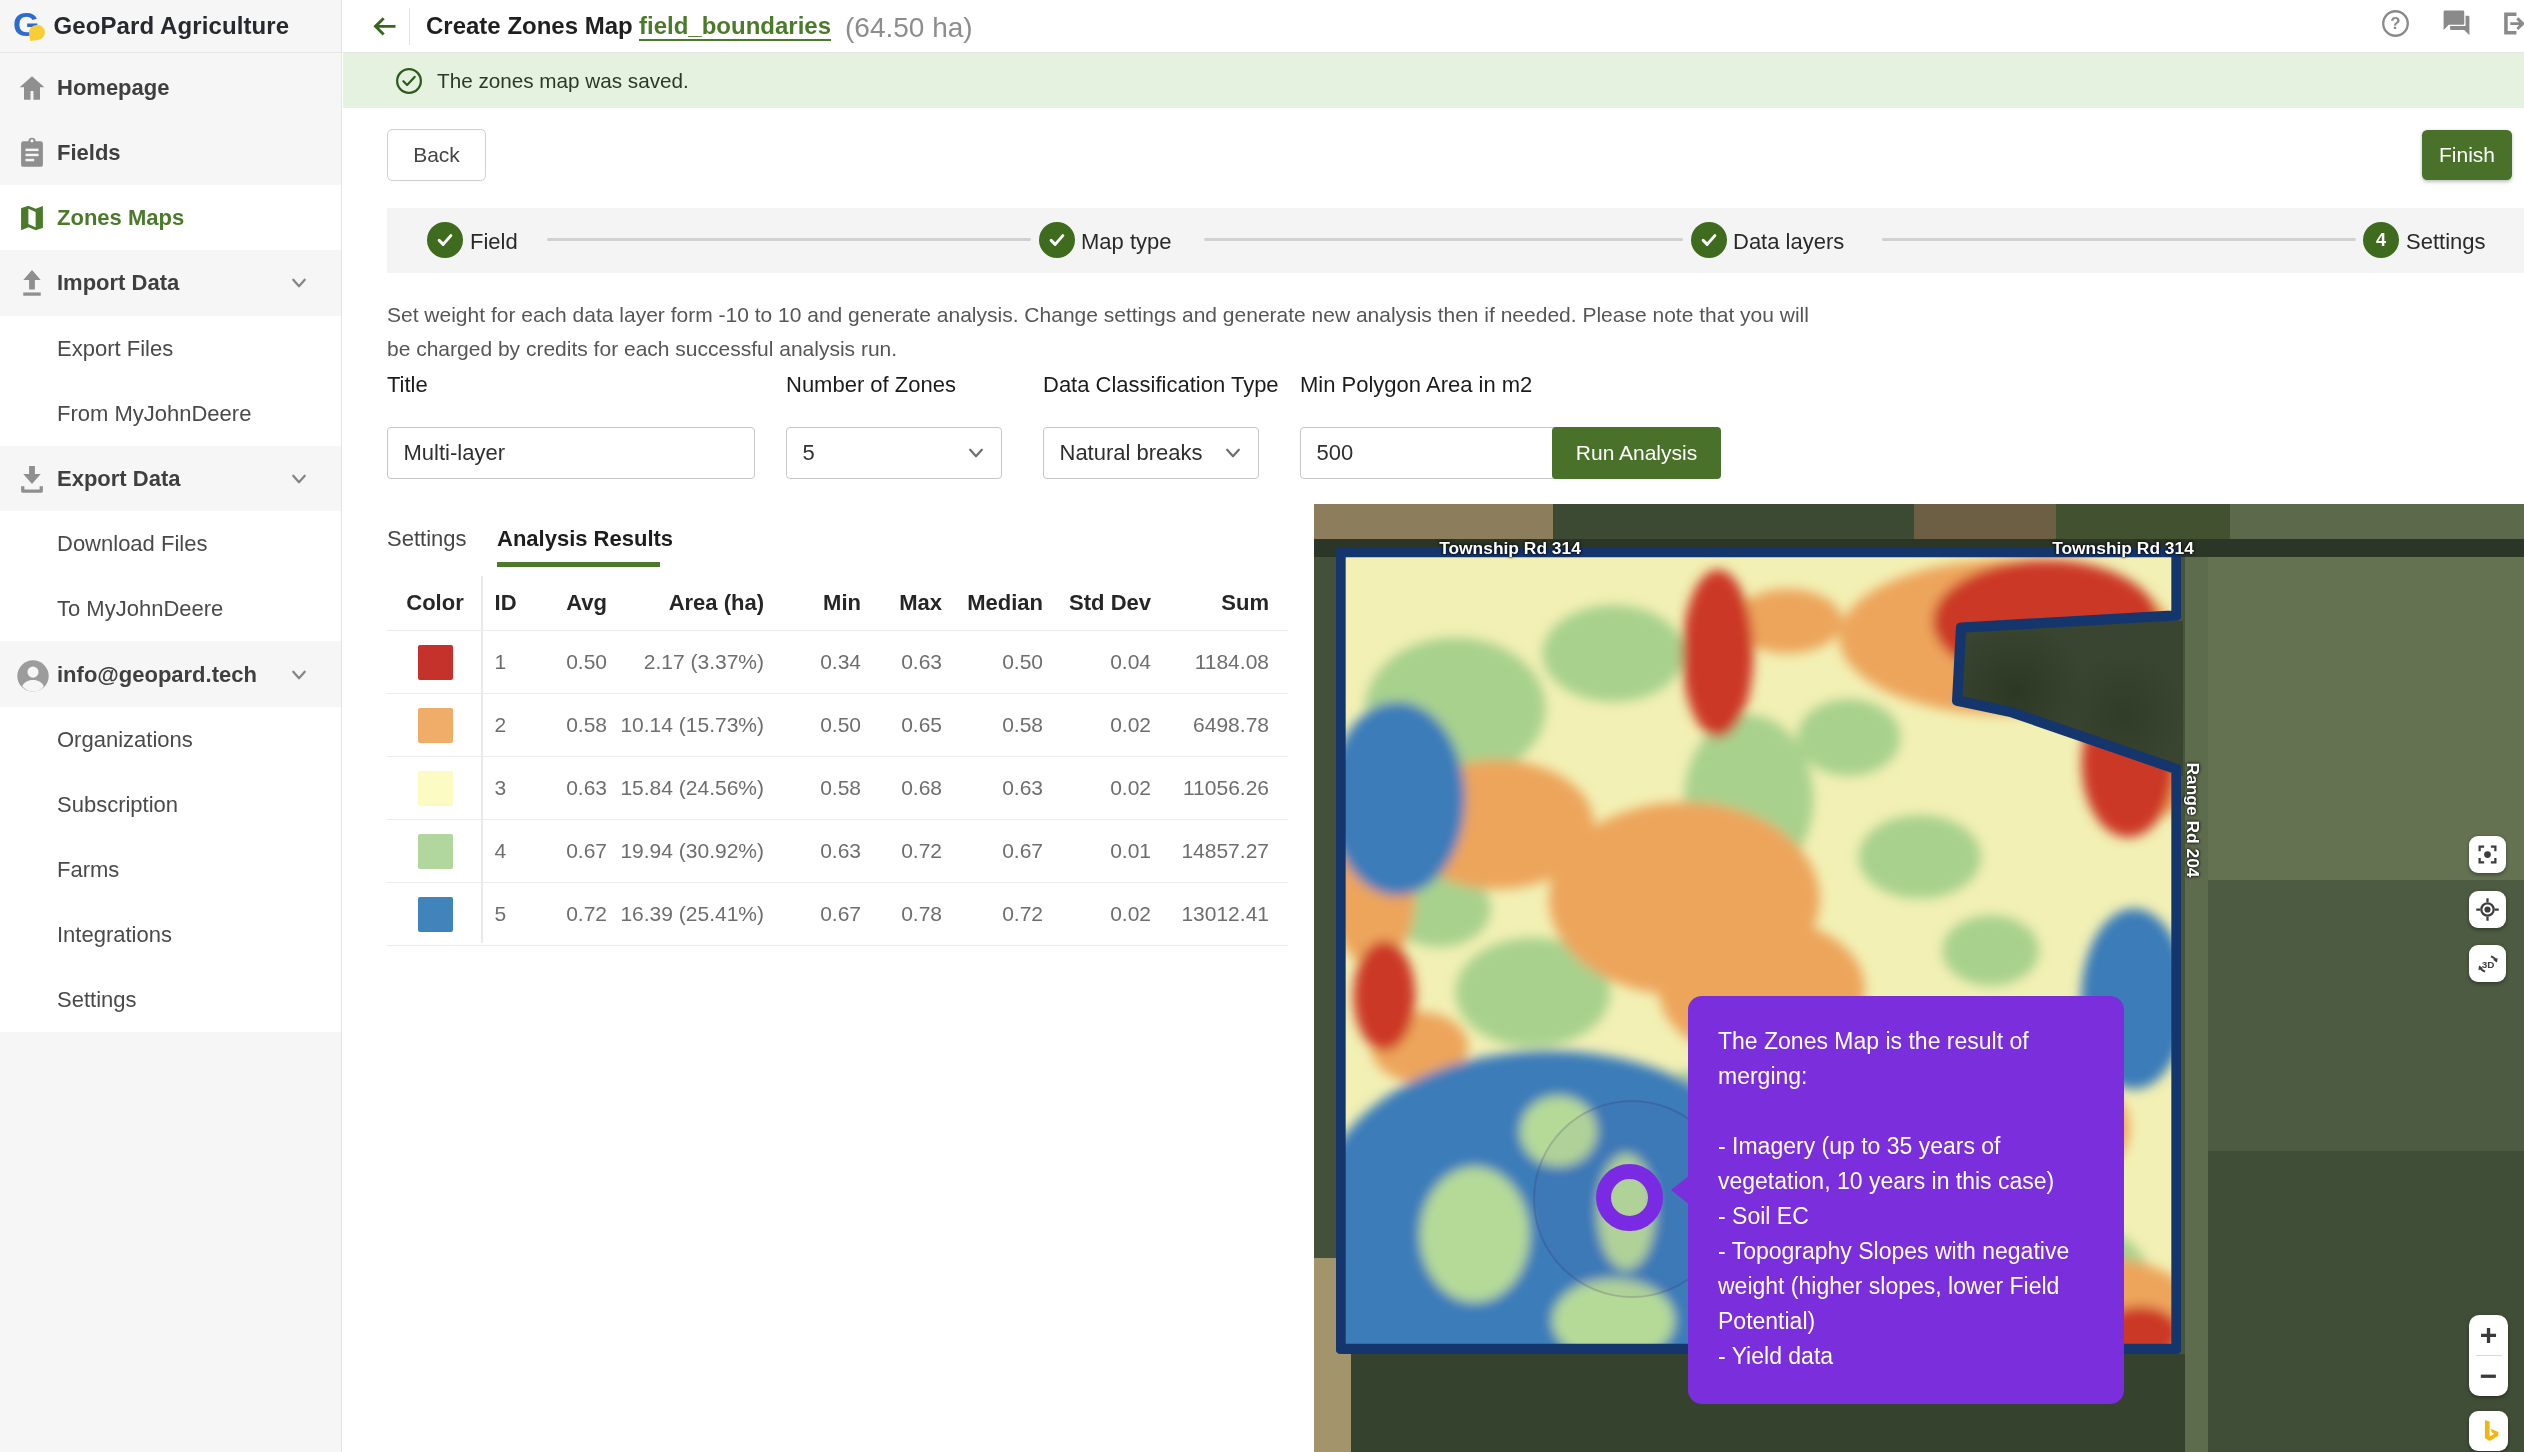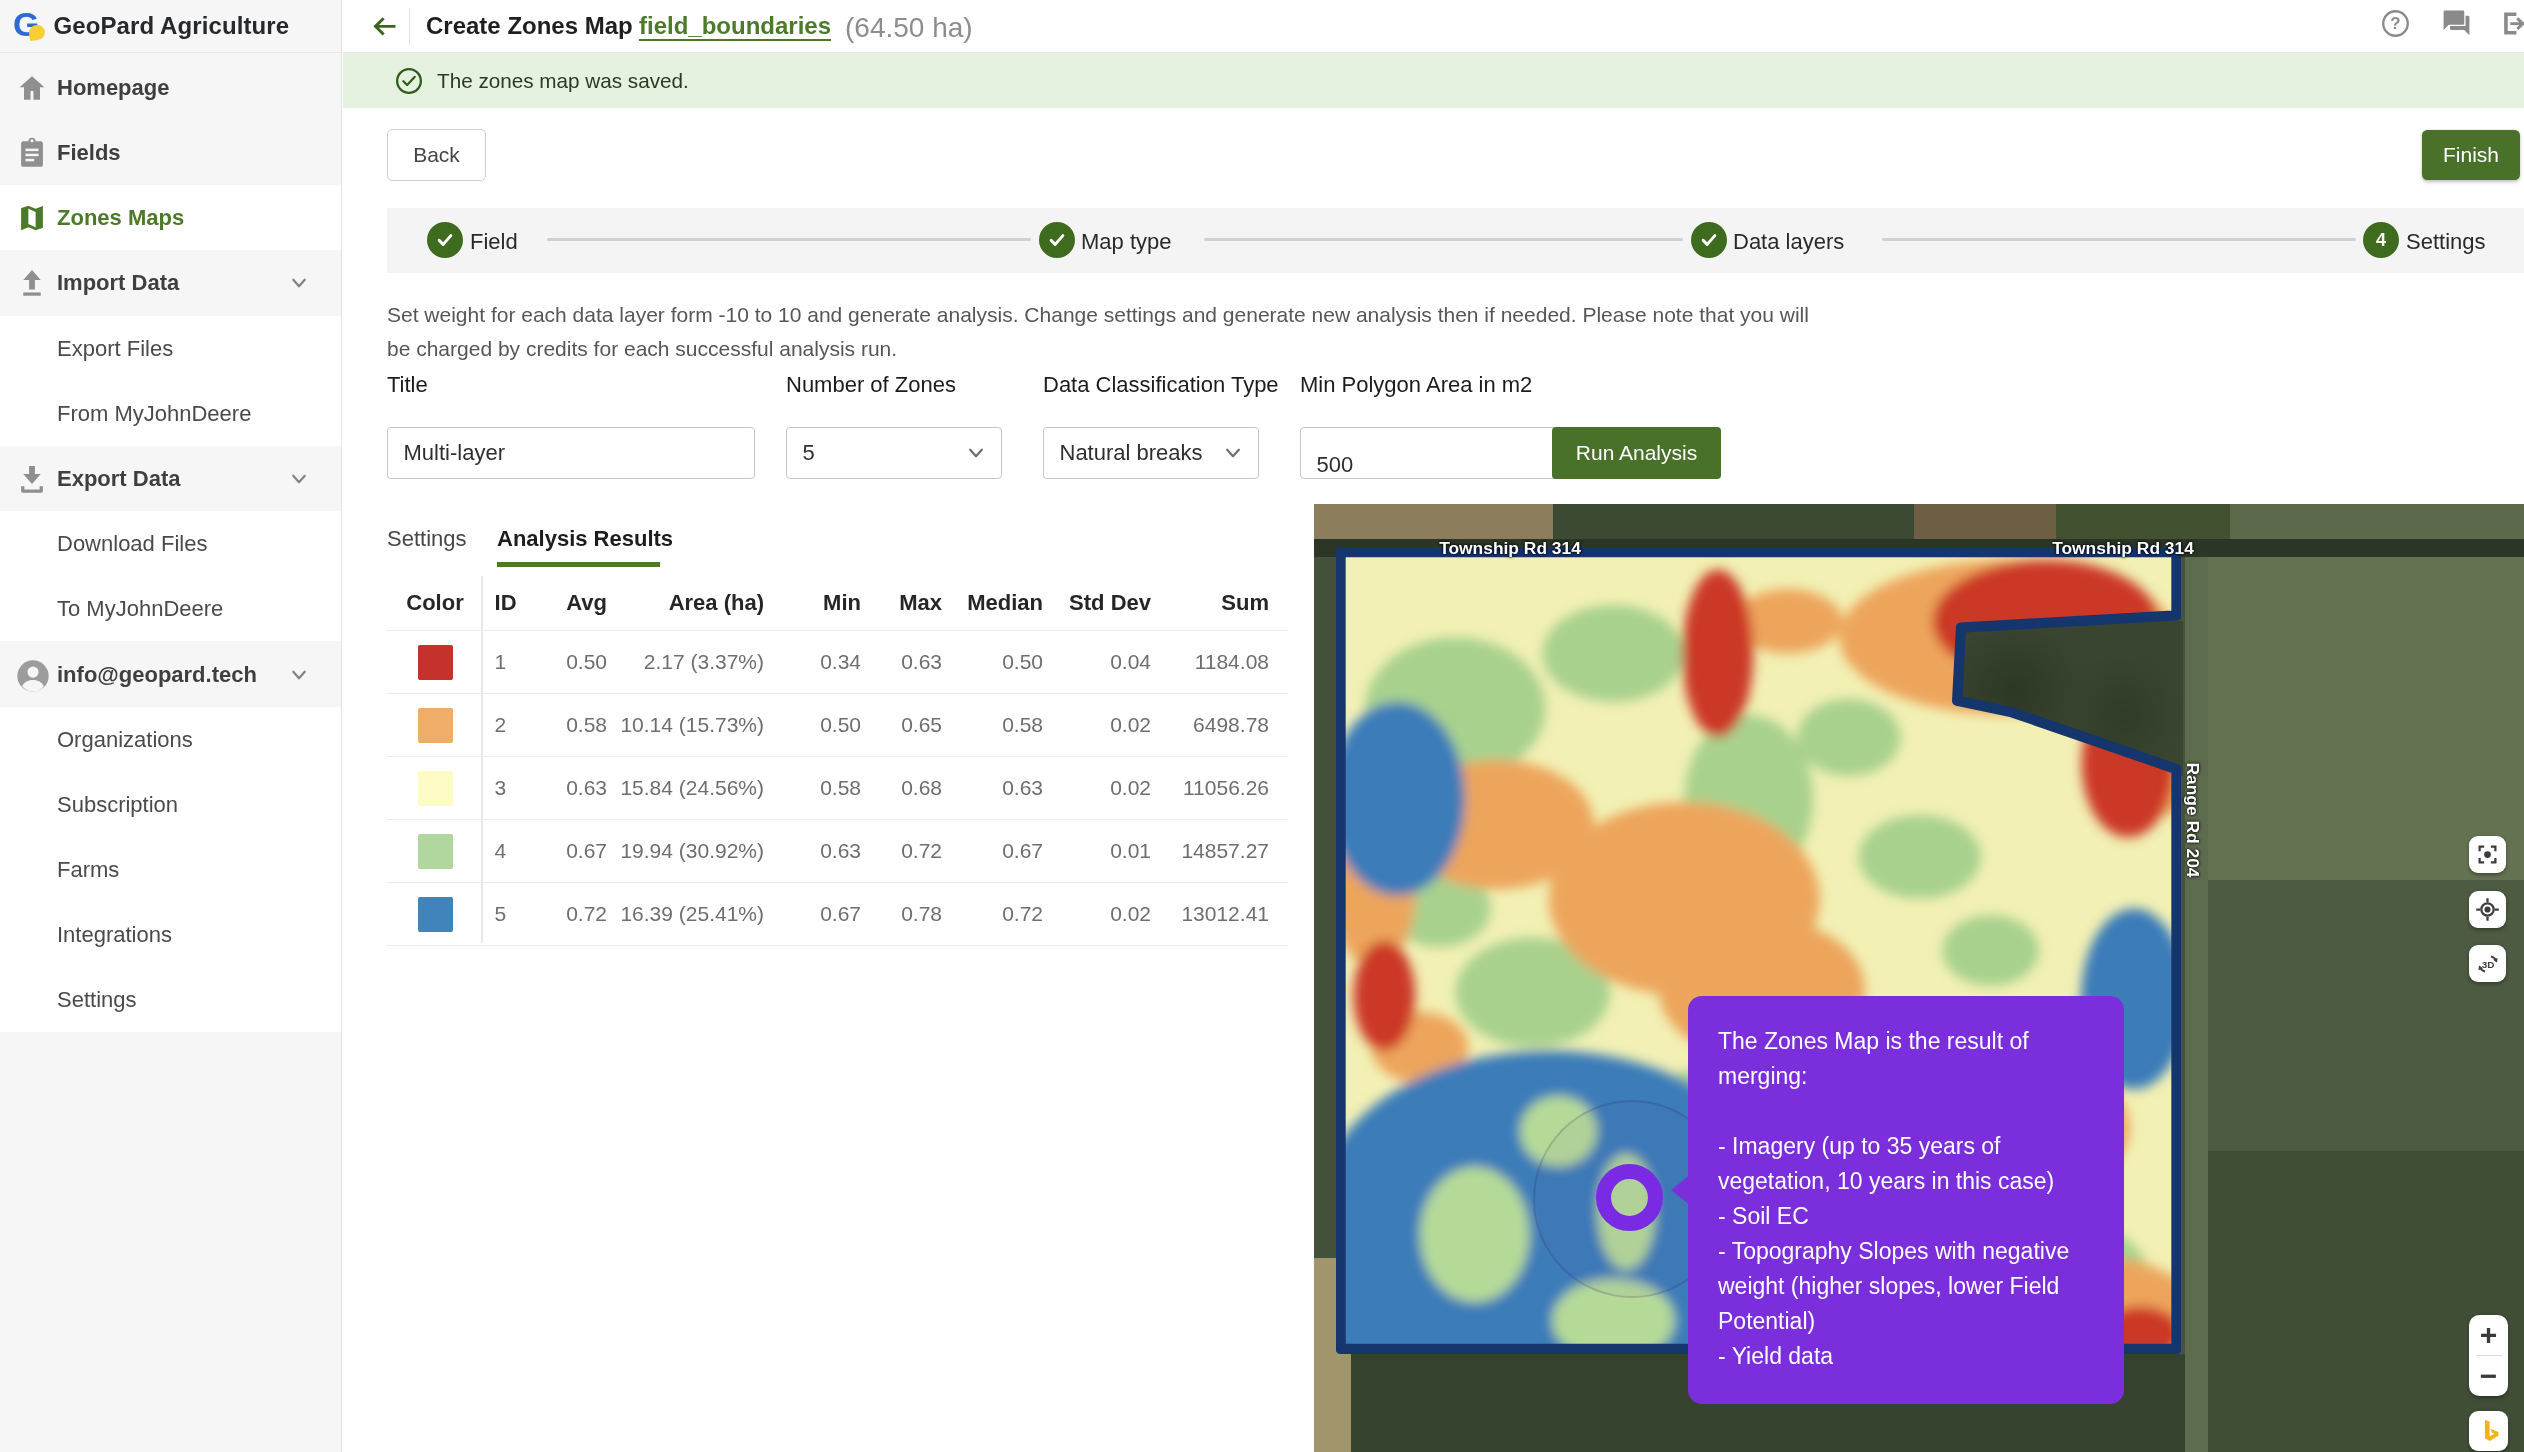--- a/index.html
+++ b/index.html
@@ -35,21 +35,21 @@
   .hicon{top:8.4px;width:31px;height:31px;cursor:pointer;}
 
   
   #notify{left:343px;top:53px;width:2182px;height:55px;background:#e6f2e0;display:flex;align-items:center;padding-left:24px;}
   #notify-icon{margin-left:27px;width:30px;height:30px;}
   #notify-text{margin-left:13px;font-size:20.7px;color:#2c3a22;}
 
   
   #back-btn{left:387px;top:129px;width:97px;height:50px;background:#fff;border:1.3px solid #cfcfcf;border-radius:5.2px;
             font-size:21px;color:#454545;display:flex;align-items:center;justify-content:center;cursor:pointer;}
-  #finish-btn{left:2422px;top:130px;width:98px;height:50px;background:#4a7129;border-radius:5.2px;
+  #finish-btn{left:2422px;top:130px;width:90px;height:50px;background:#4a7129;border-radius:5.2px;
             font-size:21px;color:#fff;display:flex;align-items:center;justify-content:center;cursor:pointer;
             box-shadow:0 1.9px 3.9px rgba(0,0,0,.25);}
 
   
   #stepper{left:387px;top:208px;width:2138px;height:65px;background:#f4f4f4;}
   .step-circle{position:absolute;top:14px;width:36px;height:36px;border-radius:50%;background:#3e6b1e;
                display:flex;align-items:center;justify-content:center;color:#fff;font-size:18px;font-weight:700;}
   .step-label{position:absolute;top:20.7px;font-size:22px;font-weight:400;color:#2a2a2a;white-space:nowrap;}
   .step-line{position:absolute;top:30px;height:3.2px;background:#d0d0d0;border-radius:1.9px;}
 
@@ -312,21 +312,21 @@
       </span>
   </div>
   <div class="abs fbox" style="left:1043px;width:216px;">
     <span>Natural breaks</span>
     <span class="caret">
         <svg viewBox="0 0 40 40" width="26" height="26">
           <path d="M11 15l9 10 9-10" stroke="#6f6f6f" stroke-width="3.4" fill="none" stroke-linecap="round" stroke-linejoin="round"></path>
         </svg>
       </span>
   </div>
-  <div class="abs fbox" style="left:1300px;width:261px;align-items:flex-end;">
+  <div class="abs fbox" style="left:1300px;width:261px;">
     <span>500</span>
   </div>
   <div id="run-btn" class="abs">Run Analysis</div>
 
   <div id="tab-settings" class="abs tab">Settings</div>
   <div id="tab-results" class="abs tab">Analysis Results</div>
   <div id="tab-underline" class="abs"></div>
 
   <div id="table" class="abs">
     <div class="thead">

